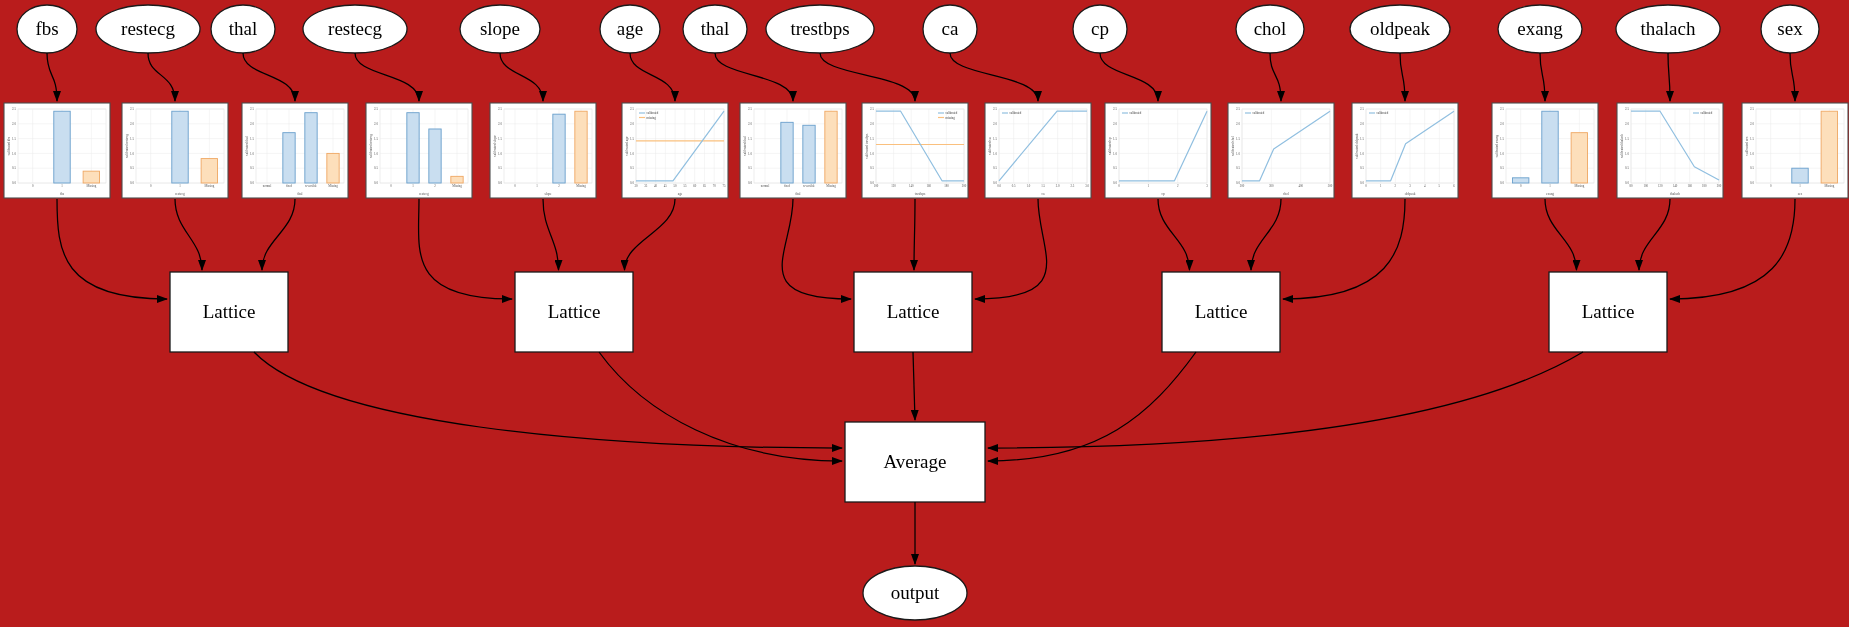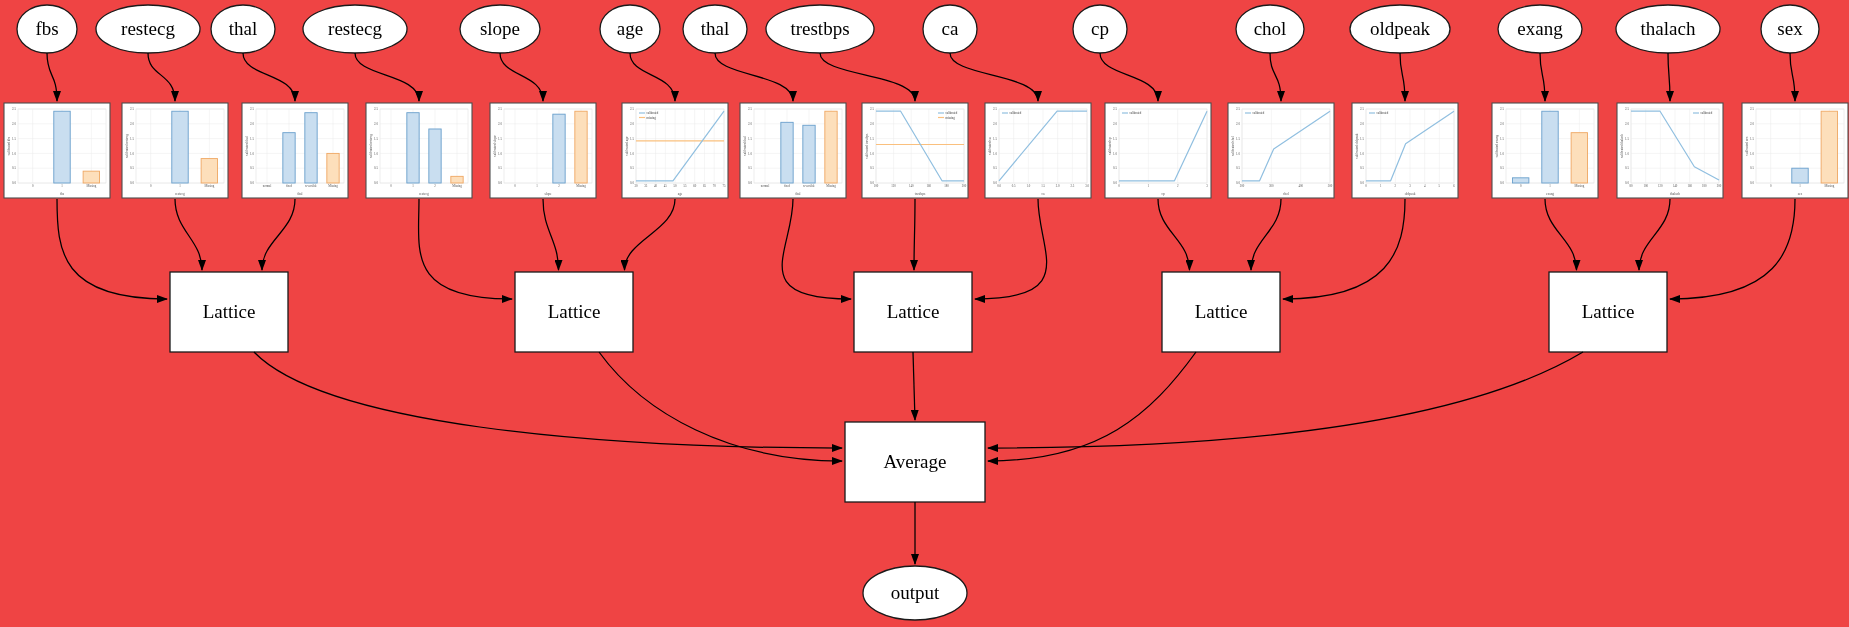--- a/index.html
+++ b/index.html
@@ -1,17 +1,17 @@
 <!DOCTYPE html>
 <html><head>
 <meta charset="utf-8">
 <style>
   html,body{margin:0;padding:0;background:#ffffff;}
   body{font-family:"Liberation Serif", serif;}
-  #stage{width:1849px;height:627px;position:relative;background:#ef4444;overflow:hidden;}
+  #stage{width:1849px;height:627px;position:relative;background:#b91c1c;overflow:hidden;}
   svg text{user-select:none;}
 </style>
 </head>
 <body>
 
 <div id="stage">
   <svg id="scene" xmlns="http://www.w3.org/2000/svg" width="1849" height="627" viewBox="0 0 1849 627">
       <defs>
         <marker id="arrow" markerWidth="11" markerHeight="8" refX="10" refY="4" orient="auto" markerUnits="userSpaceOnUse">
           <path d="M0,0 L11,4 L0,8 Z" fill="#000000"></path>

